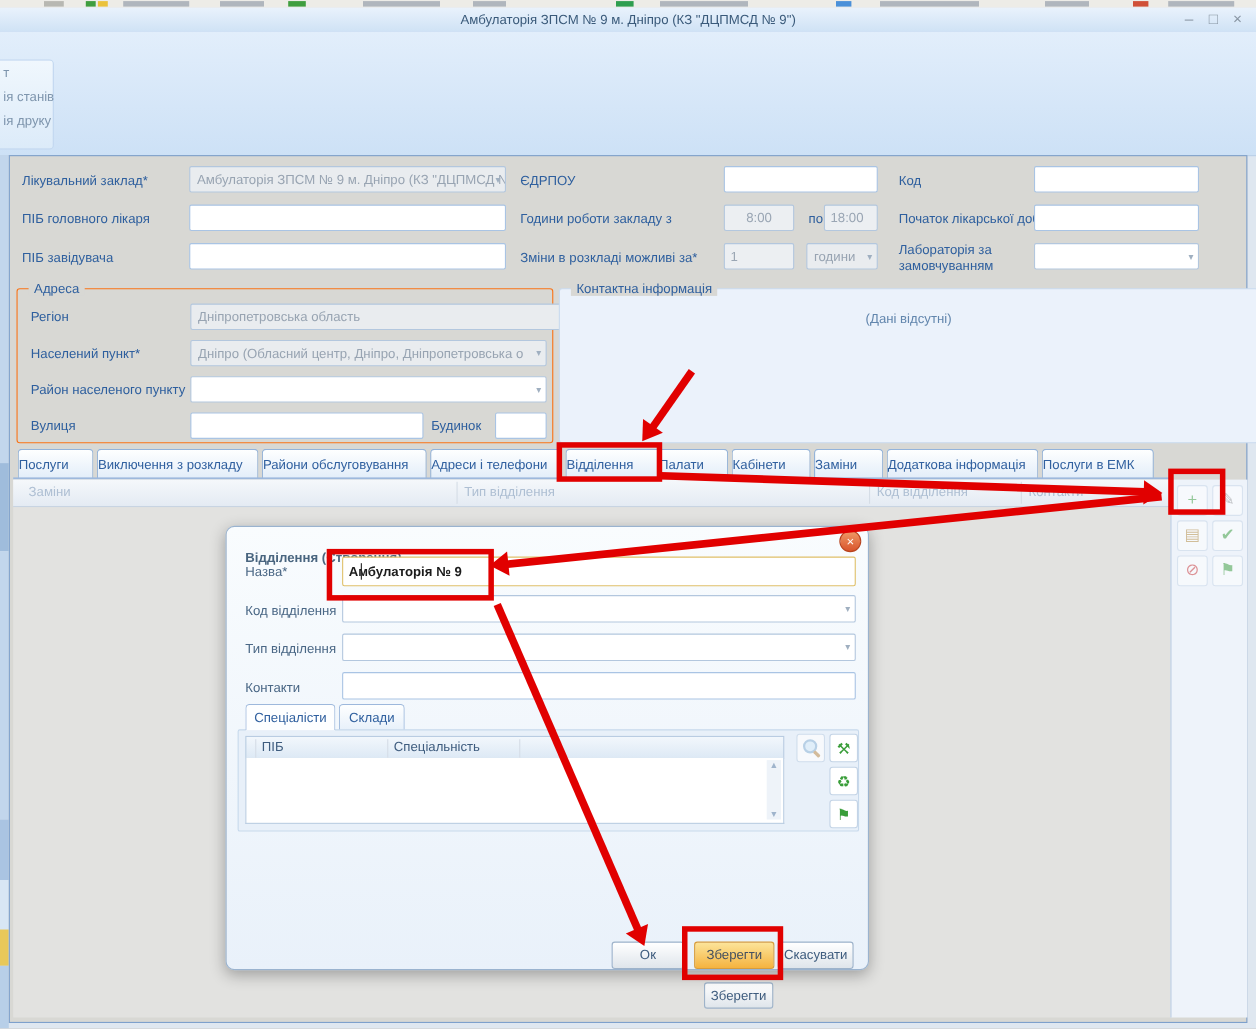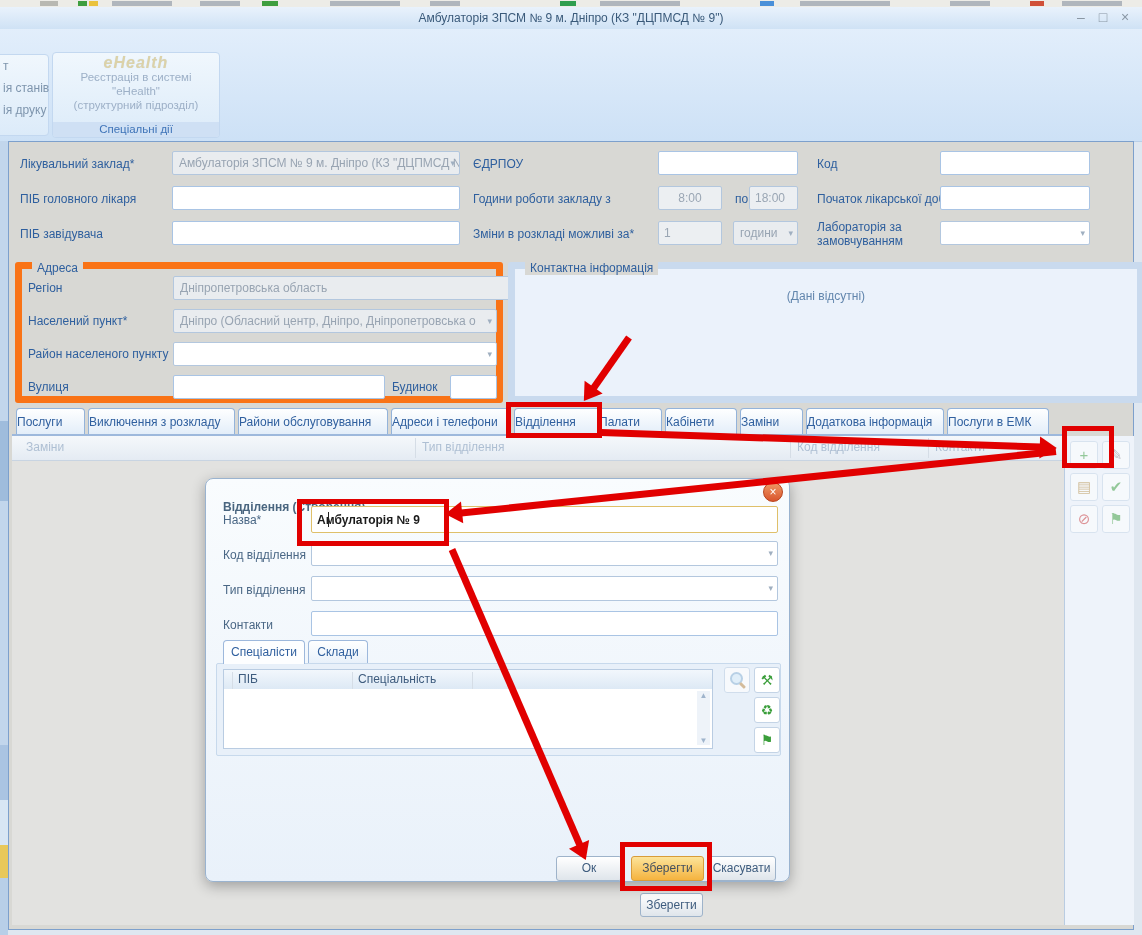--- a/index.html
+++ b/index.html
@@ -26,21 +26,21 @@
   
   .mainpanel{left:8px;top:141px;width:1126px;height:789px;background:#d8d8d4;border:1px solid #7da0cc;box-sizing:border-box;}
   .lbl{position:absolute;color:#2e5f9e;white-space:nowrap;}
   .inp{position:absolute;background:#fff;border:1px solid #a9c4e4;border-radius:2px;box-sizing:border-box;
        font:12px "Liberation Sans",sans-serif;color:#333;padding:0 5px;}
   .inp-dis{background:#eceff2;color:#9aa6b4;border-color:#b3c7de;}
   .combo{position:absolute;background:#e9ecef;border:1px solid #b3c7de;border-radius:2px;box-sizing:border-box;
          color:#98a4b2;line-height:22px;padding:0 16px 0 6px;overflow:hidden;white-space:nowrap;}
   .combo.white{background:#fff;}
   .dd{position:absolute;right:4px;top:0;color:#9fafc0;font-size:9px;line-height:22px;}
-  .fs{position:absolute;border:7px solid #f97316;border-radius:3px;box-sizing:border-box;}
+  .fs{position:absolute;border:1px solid #f97316;border-radius:3px;box-sizing:border-box;}
   .fs-legend{position:absolute;top:-8px;left:10px;background:#d8d8d4;padding:0 5px;color:#2e5f9e;}
   .contactbox{background:#ebf2fb;border-color:#c9daee;}
   .contactbox .fs-legend{background:#d8d8d4;}
   
   .tab{position:absolute;top:408px;height:27px;border:1px solid #93b3da;border-bottom:none;border-radius:4px 4px 0 0;
        background:linear-gradient(#feffff,#e2edf9);color:#30609f;text-align:left;line-height:26px;box-sizing:border-box;cursor:pointer;}
   .tabline{left:12px;top:434px;width:1052px;height:2px;background:#9db8dc;}
   
   .tablebody{left:12px;top:436px;width:1052px;height:489px;background:#e2e2e0;}
   .thead{left:12px;top:436px;width:1052px;height:24px;background:linear-gradient(#f5f8fb,#e4ebf3);
@@ -116,28 +116,20 @@
     <span class="winctl" style="right:30px">□</span>
     <span class="winctl" style="right:8px">×</span>
   </div>
 
   <div class="abs ribbon">
     <div class="rgroup" style="left:-60px;top:25px;width:107px;height:80px">
       <span class="clipline" style="left:62px;top:4px">т</span>
       <span class="clipline" style="left:62px;top:26px">ія станів</span>
       <span class="clipline" style="left:62px;top:48px">ія друку</span>
     </div>
-    <div class="rgroup" style="left:52px;top:23px;width:166px;height:84px">
-      <div class="ehbtn" style="left:4px;top:3px;width:158px;height:64px">
-        <div class="ehlogo">eHealth</div>
-        <div>Реєстрація в системі "eHealth"</div>
-        <div>(структурний підрозділ)</div>
-      </div>
-      <div class="rgroup-label">Спеціальні дії</div>
-    </div>
   </div>
 
   <div class="leftfrag" style="top:141px;height:280px;background:#c2d6ec"></div>
   <div class="leftfrag" style="top:421px;height:80px;background:#9fbcdc"></div>
   <div class="leftfrag" style="top:501px;height:244px;background:#c2d6ec"></div>
   <div class="leftfrag" style="top:745px;height:55px;background:#aac4e2"></div>
   <div class="leftfrag" style="top:800px;height:45px;background:#d8e6f4"></div>
   <div class="leftfrag" style="top:845px;height:33px;background:#e8c85a"></div>
   <div class="leftfrag" style="top:878px;height:57px;background:#b8cfe8"></div>
 

